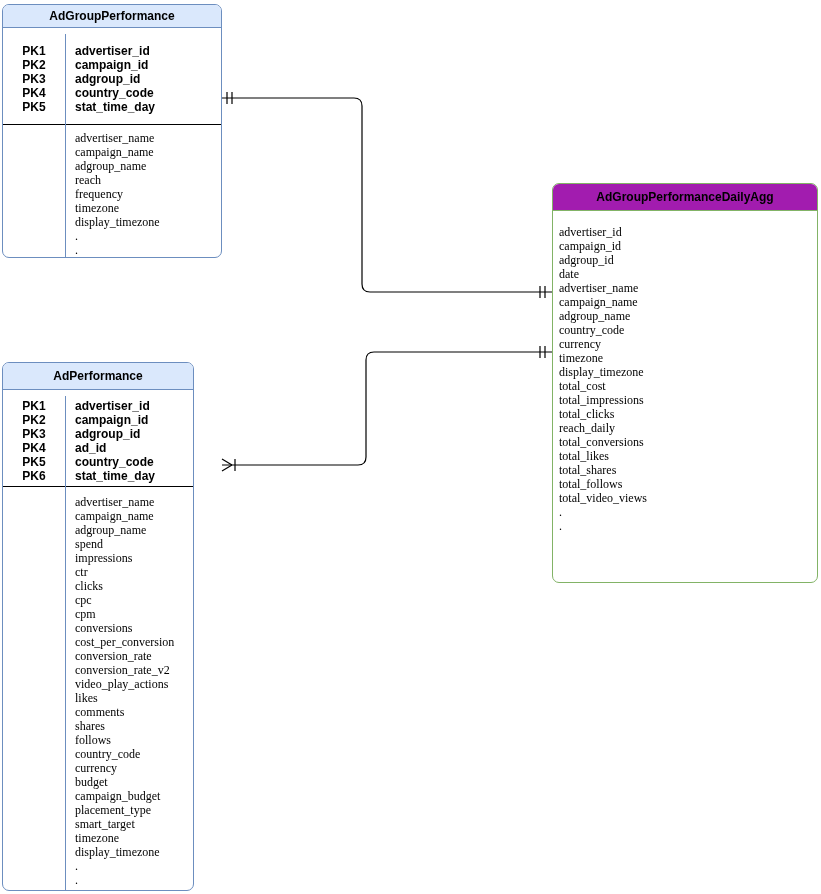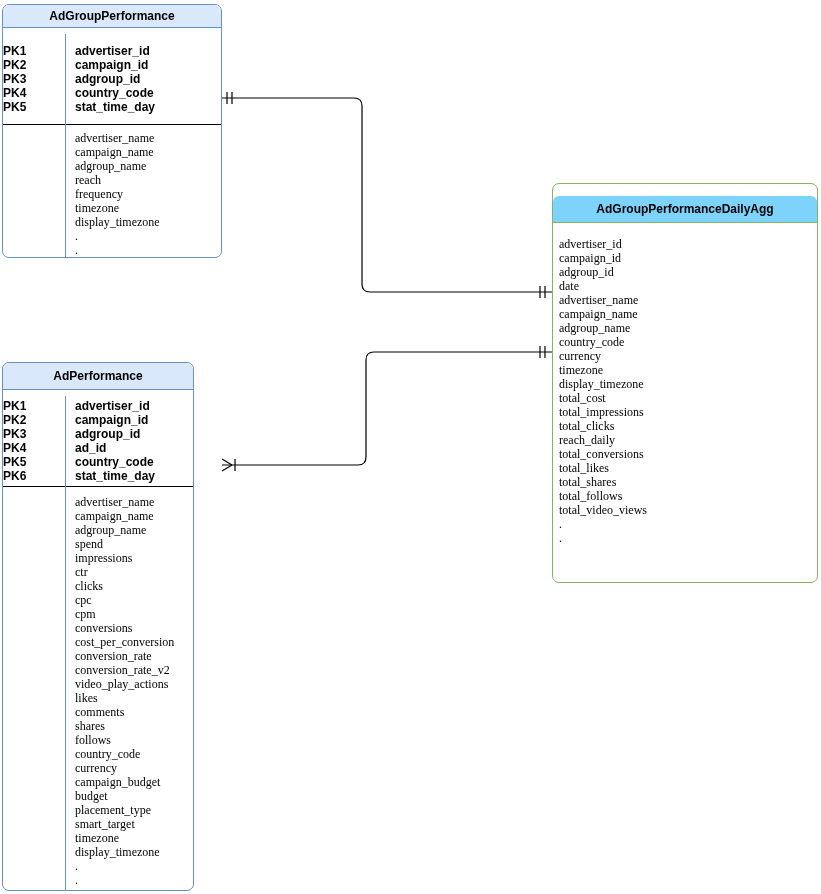--- a/index.html
+++ b/index.html
@@ -59,21 +59,21 @@
     width: 1px;
   }
   .section-pk {
     font-weight: bold;
   }
   .pk-row {
     display: grid;
     grid-template-columns: 62px 1fr;
     height: 14px;
   }
-  .pk-label { }
+  .pk-label { text-align: center; }
   .pk-field { padding-left: 10px; }
   .section-divider {
     height: 0;
     border-top: 1px solid #000;
   }
   .field-row {
     height: 14px;
     padding-left: 6px;
     white-space: pre;
     font-family: Liberation Serif, serif;
@@ -182,33 +182,33 @@
             <div class="field-row">cost_per_conversion</div>
             <div class="field-row">conversion_rate</div>
             <div class="field-row">conversion_rate_v2</div>
             <div class="field-row">video_play_actions</div>
             <div class="field-row">likes</div>
             <div class="field-row">comments</div>
             <div class="field-row">shares</div>
             <div class="field-row">follows</div>
             <div class="field-row">country_code</div>
             <div class="field-row">currency</div>
+            <div class="field-row">budget</div>
             <div class="field-row">campaign_budget</div>
-            <div class="field-row">budget</div>
             <div class="field-row">placement_type</div>
             <div class="field-row">smart_target</div>
             <div class="field-row">timezone</div>
             <div class="field-row">display_timezone</div>
             <div class="field-row">.</div>
             <div class="field-row">.</div>
           </div>
         </div>
       </div>
       <div class="entity" style="left: 552px; top: 183px; width: 266px; height: 400px; border-color: rgb(130, 179, 102);">
-        <div class="entity-header" style="background: #7dd3fc; border-color: rgb(130, 179, 102); margin-top: 12px;">AdGroupPerformanceDailyAgg</div>
+        <div class="entity-header" style="background: #a21caf; border-color: rgb(130, 179, 102);">AdGroupPerformanceDailyAgg</div>
         <div class="entity-body">
           <div class="section-fields" style="padding-top: 8px;">
             <div class="field-row">advertiser_id</div>
             <div class="field-row">campaign_id</div>
             <div class="field-row">adgroup_id</div>
             <div class="field-row">date</div>
             <div class="field-row">advertiser_name</div>
             <div class="field-row">campaign_name</div>
             <div class="field-row">adgroup_name</div>
             <div class="field-row">country_code</div>

